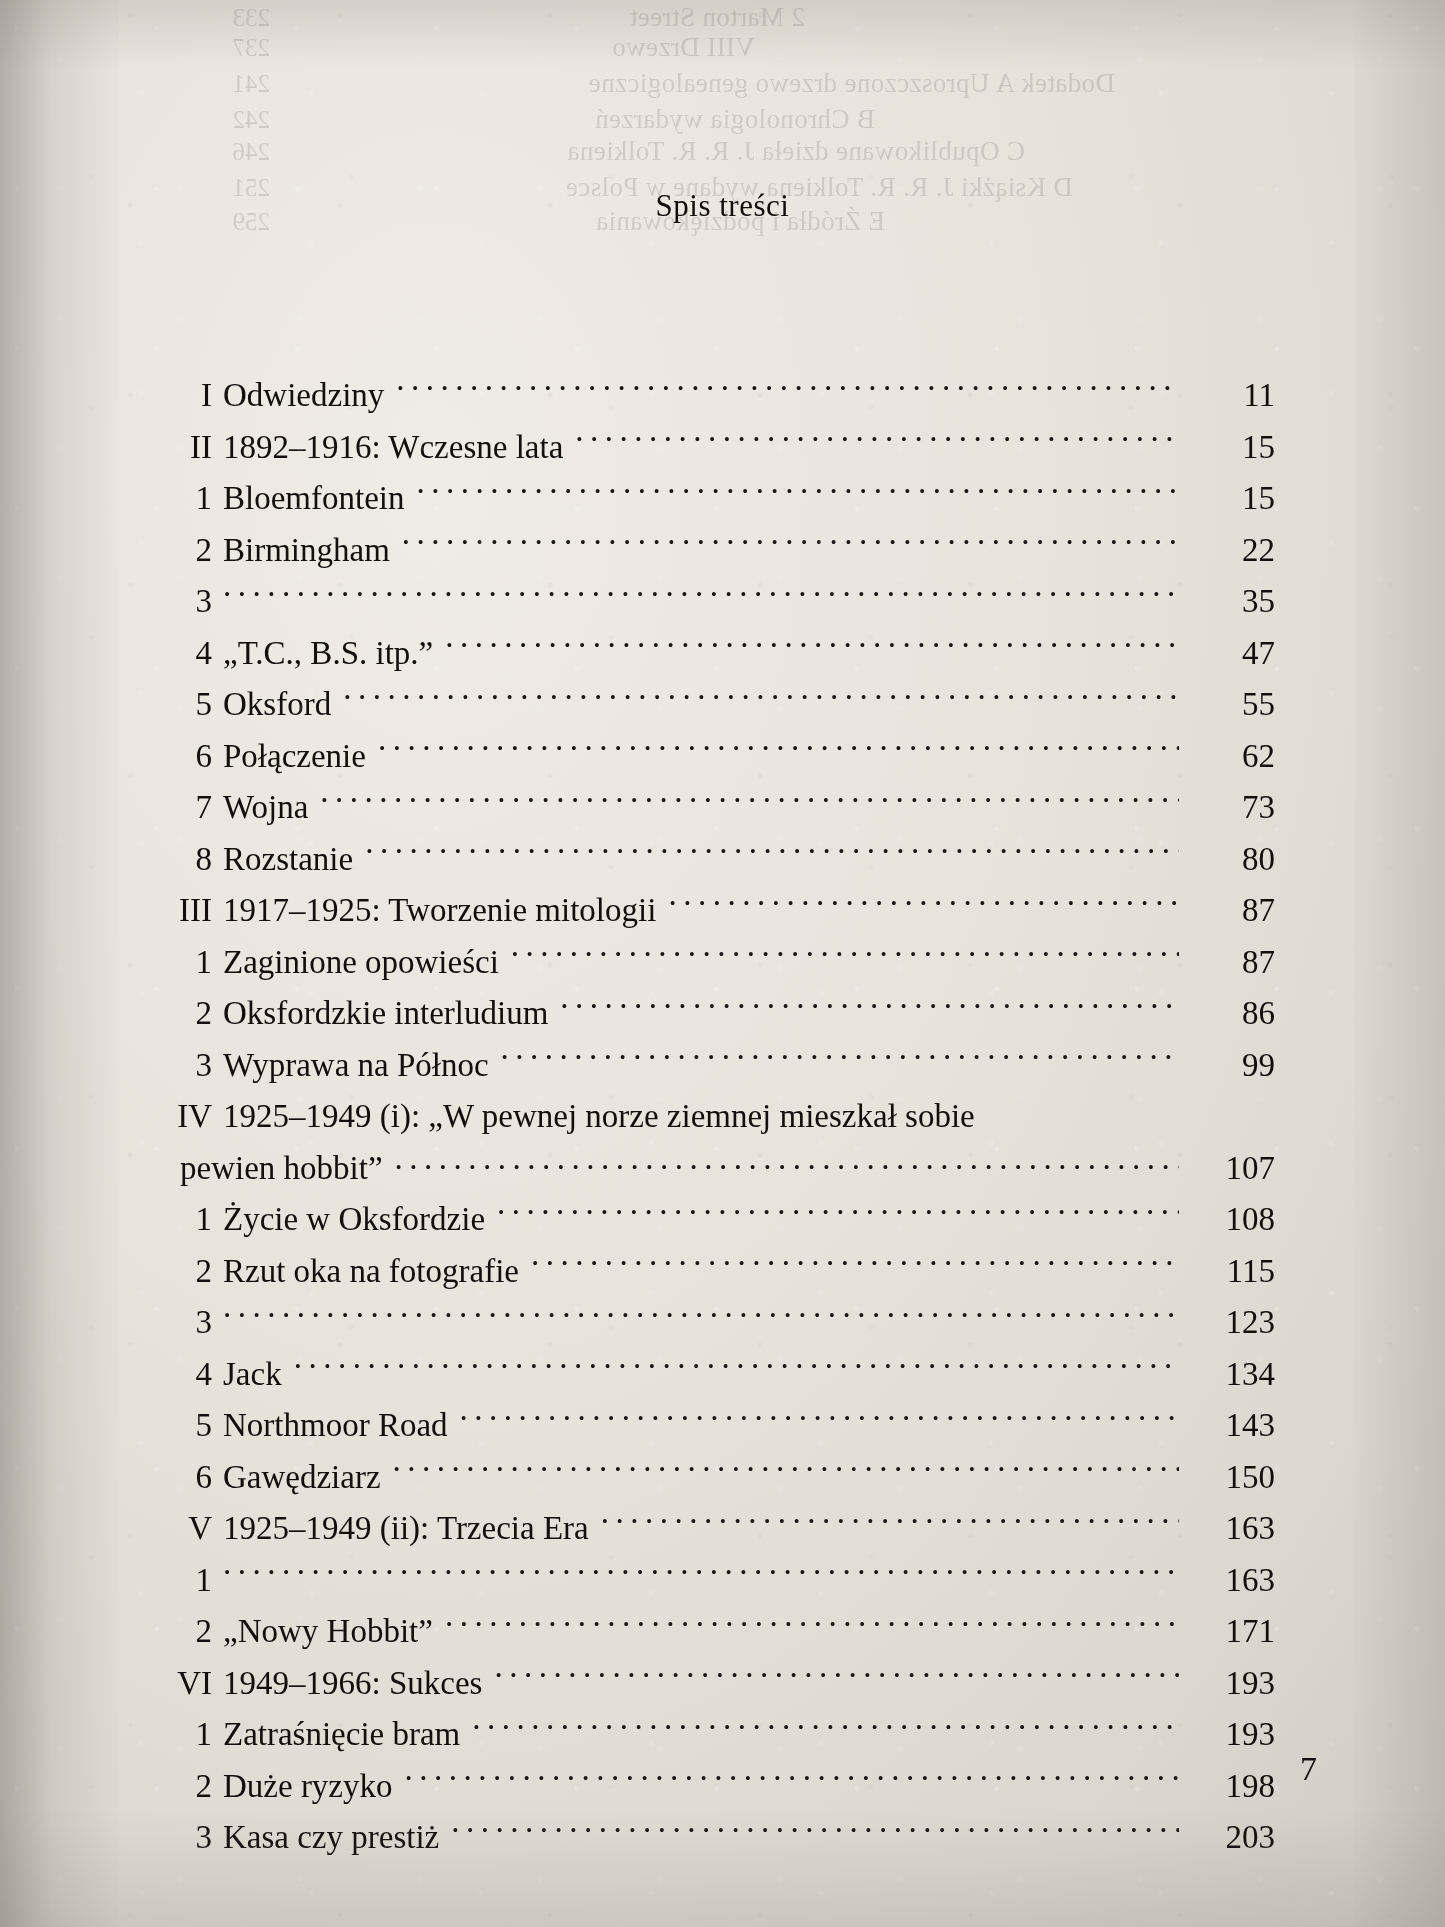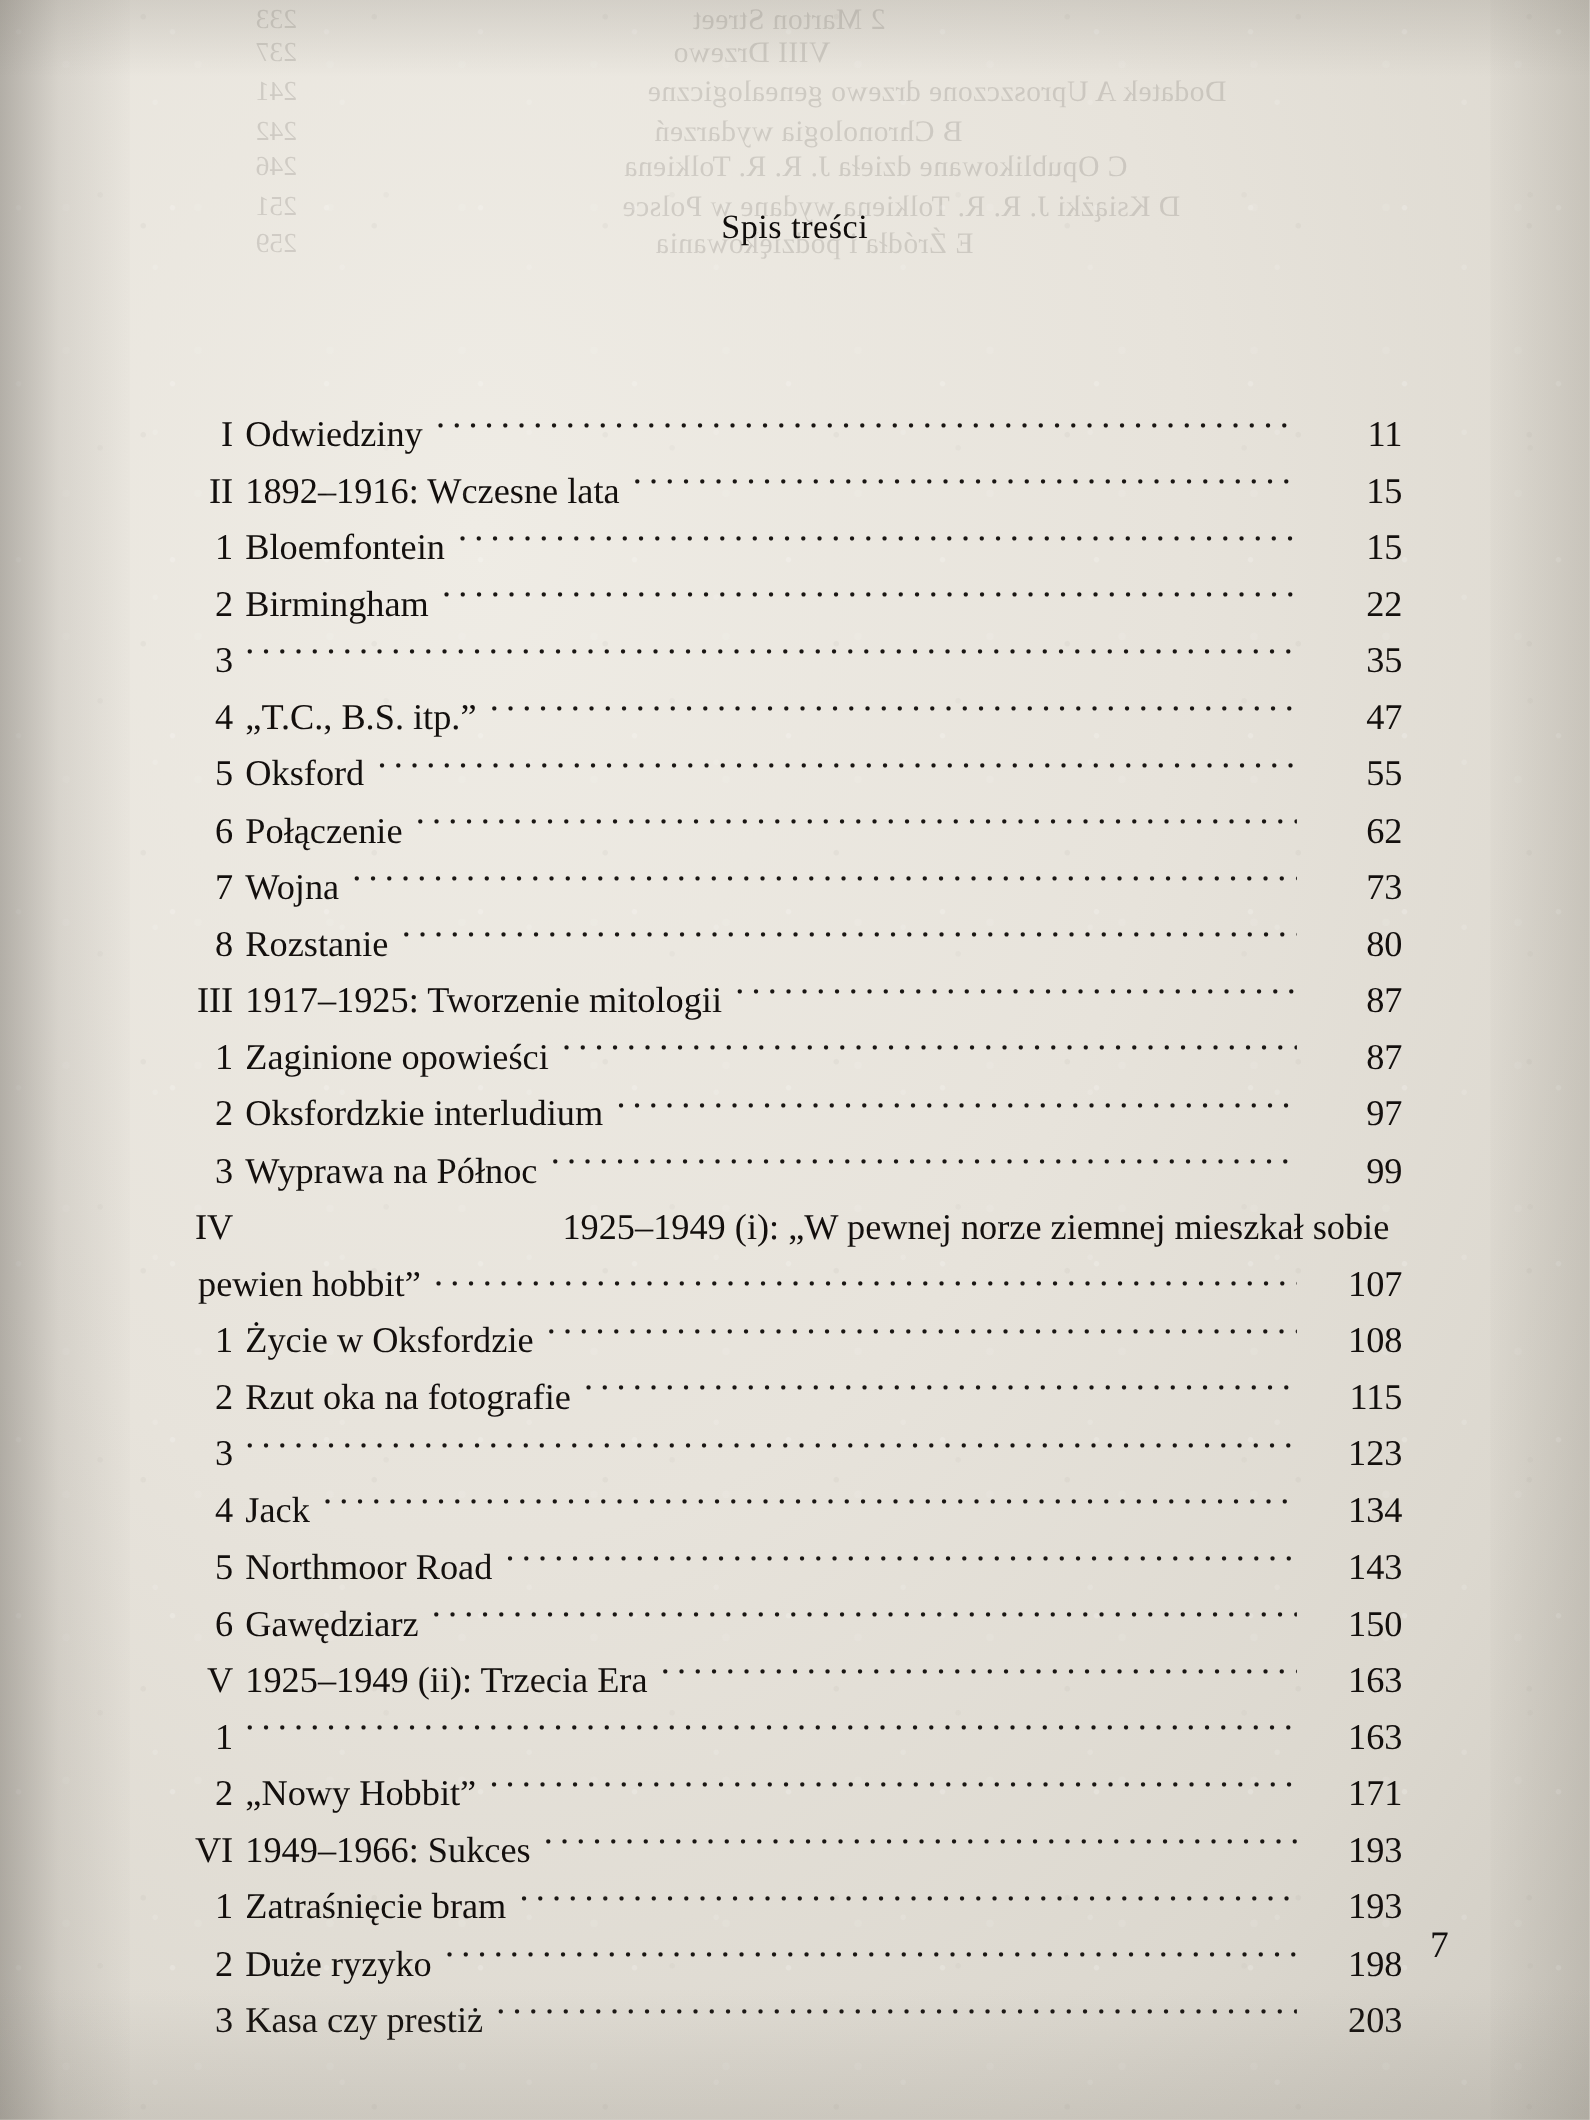--- a/index.html
+++ b/index.html
@@ -165,21 +165,20 @@
   }
 
   
   .toc-row.wrap {
     display: block;
     padding-left: 0;
   }
   .wrap-first {
     display: flex;
     align-items: baseline;
-    justify-content: space-between;
   }
   .wrap-first .num-col { width: 62px; text-align: right; padding-right: 11px; }
   .wrap-first .title-col { white-space: nowrap; }
   .wrap-second {
     display: flex;
     align-items: center;
     padding-left: 30px;
   }
   .wrap-second .title-col { white-space: nowrap; padding-right: 12px; }
 
@@ -321,21 +320,21 @@
         <span class="num-col">1</span>
         <span class="title-col">Zaginione opowieści</span>
         <span class="leader"></span>
         <span class="page-col">87</span>
       </div>
 
       <div class="toc-row lvl2">
         <span class="num-col">2</span>
         <span class="title-col">Oksfordzkie interludium</span>
         <span class="leader"></span>
-        <span class="page-col">97</span>
+        <span class="page-col">86</span>
       </div>
 
       <div class="toc-row lvl2">
         <span class="num-col">3</span>
         <span class="title-col">Wyprawa na Północ</span>
         <span class="leader"></span>
         <span class="page-col">99</span>
       </div>
 
       <div class="toc-row wrap">

